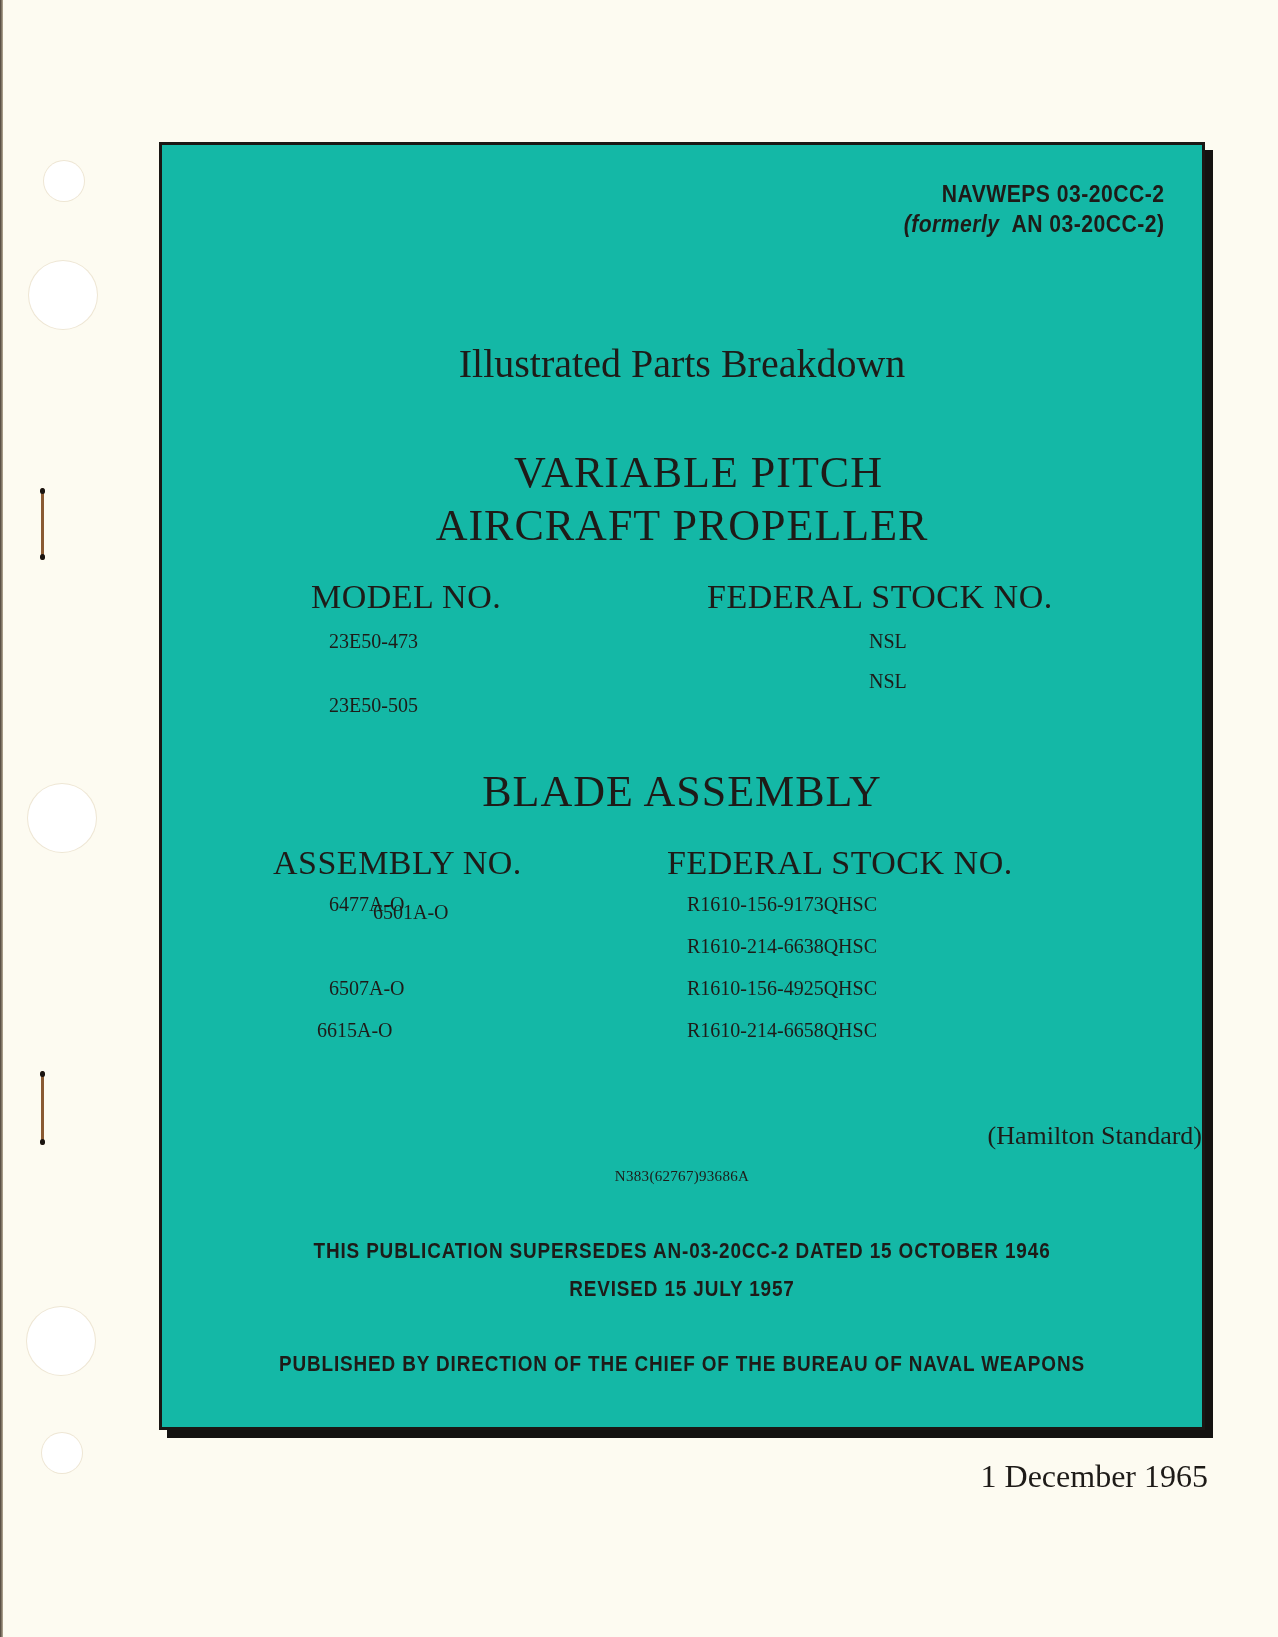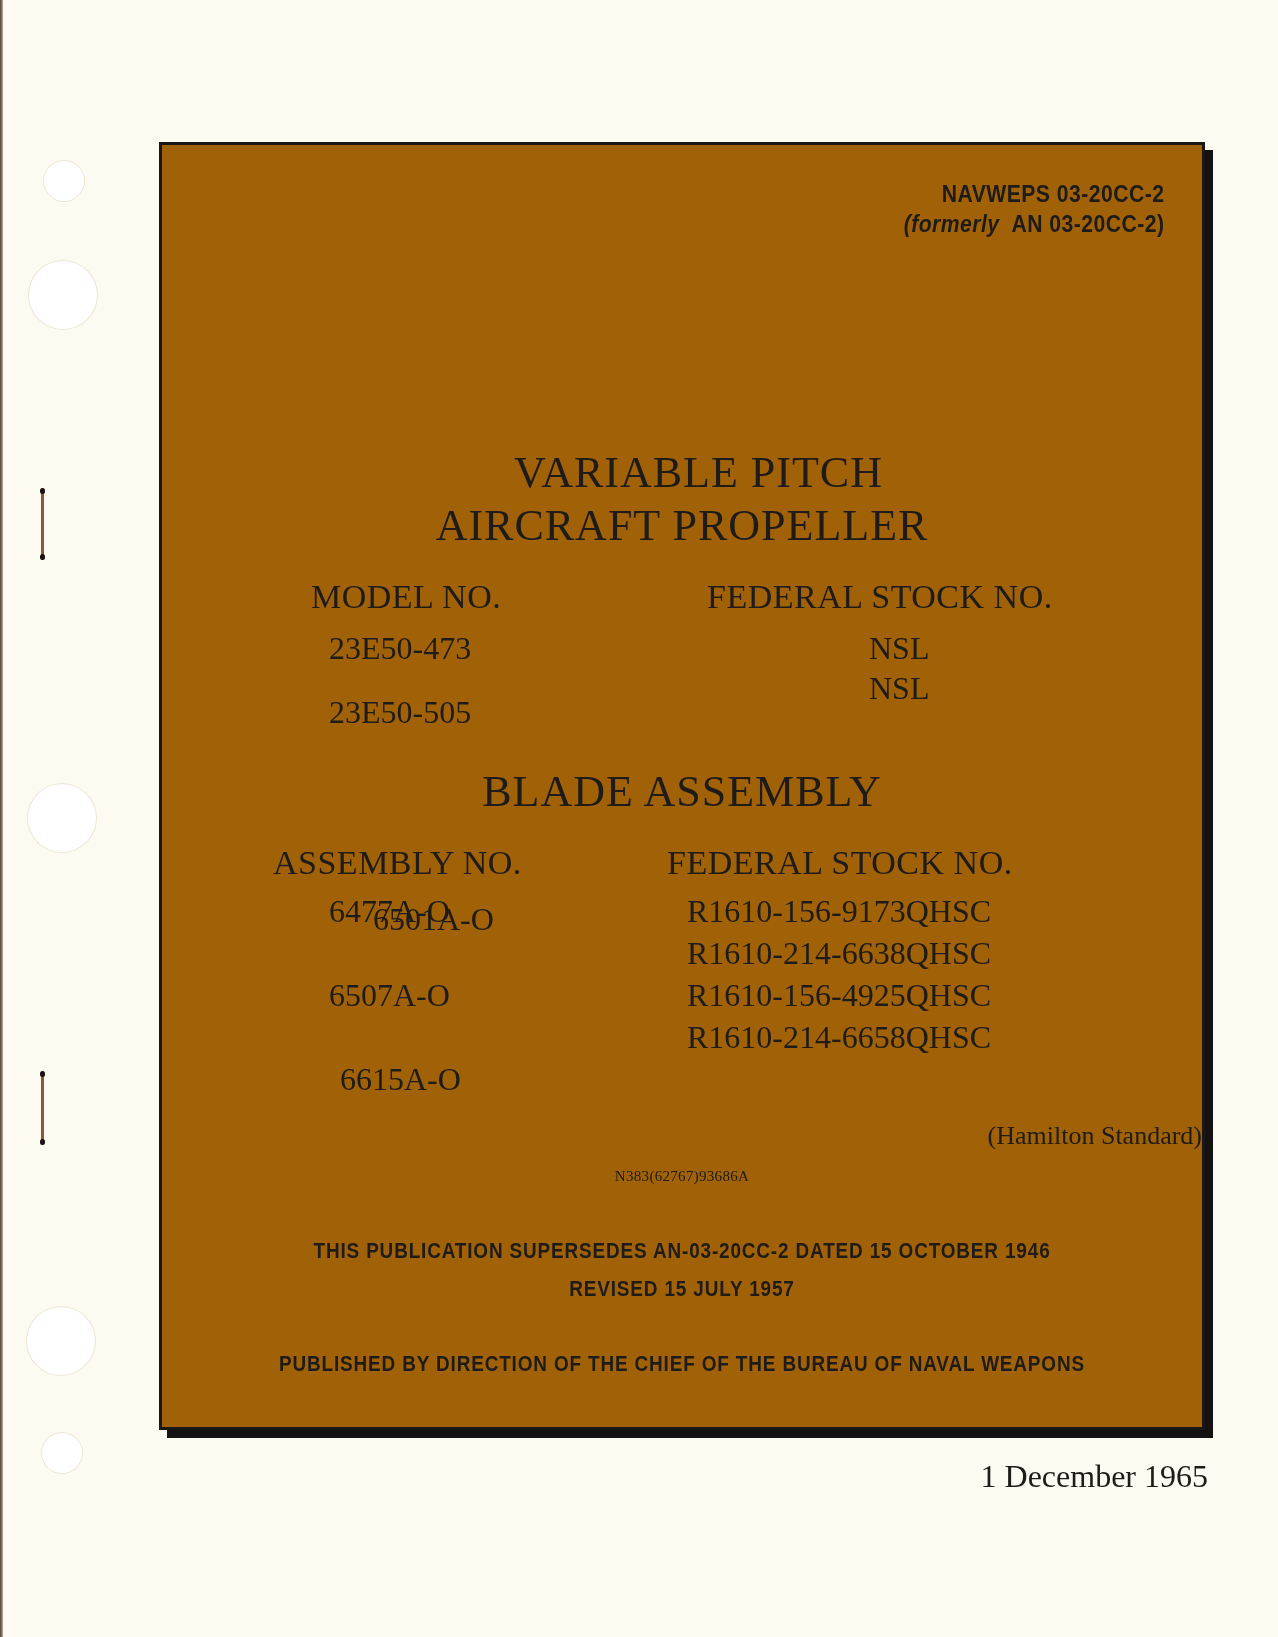--- a/index.html
+++ b/index.html
@@ -25,41 +25,41 @@
       background: #1a1410; border-radius: 3px;
     }
     .mark::before { top: 0; }
     .mark::after { bottom: 0; }
 
     .frame {
       position: absolute; left: 159px; top: 142px;
       width: 1040px; height: 1282px;
       border: 3px solid #1a1714;
       box-shadow: 8px 8px 0 0 #141210;
-      background: #a16207;
+      background: #14b8a6;
     }
     .abs { position: absolute; white-space: nowrap; }
     .center { left: 0; right: 0; text-align: center; }
 
     .sans {
       font-family: "Liberation Sans", sans-serif; font-weight: bold;
       transform: scaleX(0.86); transform-origin: center;
     }
     .navweps {
       position: absolute; right: 38px; top: 34px; text-align: right;
       font-family: "Liberation Sans", sans-serif; font-weight: bold;
       font-size: 23px; line-height: 30px; letter-spacing: 0.5px;
       transform: scaleX(0.92); transform-origin: right;
     }
     .navweps em { font-style: italic; }
 
     .title-ipb { font-size: 40px; top: 195px; }
     .title-big { font-size: 44px; letter-spacing: 1px; }
     .colhead { font-size: 34px; letter-spacing: 0.5px; }
-    .cell { font-size: 32px; }
+    .cell { font-size: 20px; }
     .hamilton { font-size: 26px; top: 976px; text-align: right; }
     .code { font-size: 15px; top: 1023px; letter-spacing: 0.3px; }
     .supers { font-size: 22px; top: 1093px; letter-spacing: 1px; }
     .revised { font-size: 22px; top: 1131px; letter-spacing: 1px; }
     .published { font-size: 22px; top: 1206px; letter-spacing: 1px; }
 
     .date {
       position: absolute; right: 70px; top: 1458px;
       font-size: 32px; 
     }
@@ -81,20 +81,21 @@
 <div class="frame">
 
   <div class="navweps">
     <div>NAVWEPS 03-20CC-2</div>
     <div>
       <em>(formerly</em>&nbsp;
       <span>AN 03-20CC-2)</span>
     </div>
   </div>
 
+  <div class="abs center title-ipb">Illustrated Parts Breakdown</div>
 
   <div class="abs center title-big" style="top:302px;margin-left:33px;">VARIABLE PITCH</div>
   <div class="abs center title-big" style="top:355px;">AIRCRAFT PROPELLER</div>
 
   <div>
     <div class="abs colhead" style="left:149px; top:433px;">MODEL NO.</div>
     <div class="abs colhead" style="left:545px; top:433px;">FEDERAL STOCK NO.</div>
 
     <div class="abs cell" style="left:167px; top:485px;">23E50-473</div>
     <div class="abs cell" style="left:707px; top:485px;">NSL</div>
@@ -111,21 +112,21 @@
 
     <div class="abs cell" style="left:167px; top:748px;">6477A-O</div>
     <div class="abs cell" style="left:525px; top:748px;">R1610-156-9173QHSC</div>
 
     <div class="abs cell" style="left:167px; top:756px;margin-left:44px;">6501A-O</div>
     <div class="abs cell" style="left:525px; top:790px;">R1610-214-6638QHSC</div>
 
     <div class="abs cell" style="left:167px; top:832px;">6507A-O</div>
     <div class="abs cell" style="left:525px; top:832px;">R1610-156-4925QHSC</div>
 
-    <div class="abs cell" style="left:178px; top:874px;margin-top:42px;">6615A-O</div>
+    <div class="abs cell" style="left:155px; top:874px;">6615A-O</div>
     <div class="abs cell" style="left:525px; top:874px;">R1610-214-6658QHSC</div>
   </div>
 
   <div class="abs center hamilton">(Hamilton Standard)</div>
   <div class="abs center code">N383(62767)93686A</div>
 
   <div class="abs center sans supers">THIS PUBLICATION SUPERSEDES AN-03-20CC-2 DATED 15 OCTOBER 1946</div>
   <div class="abs center sans revised">REVISED 15 JULY 1957</div>
   <div class="abs center sans published">PUBLISHED BY DIRECTION OF THE CHIEF OF THE BUREAU OF NAVAL WEAPONS</div>
 </div>

